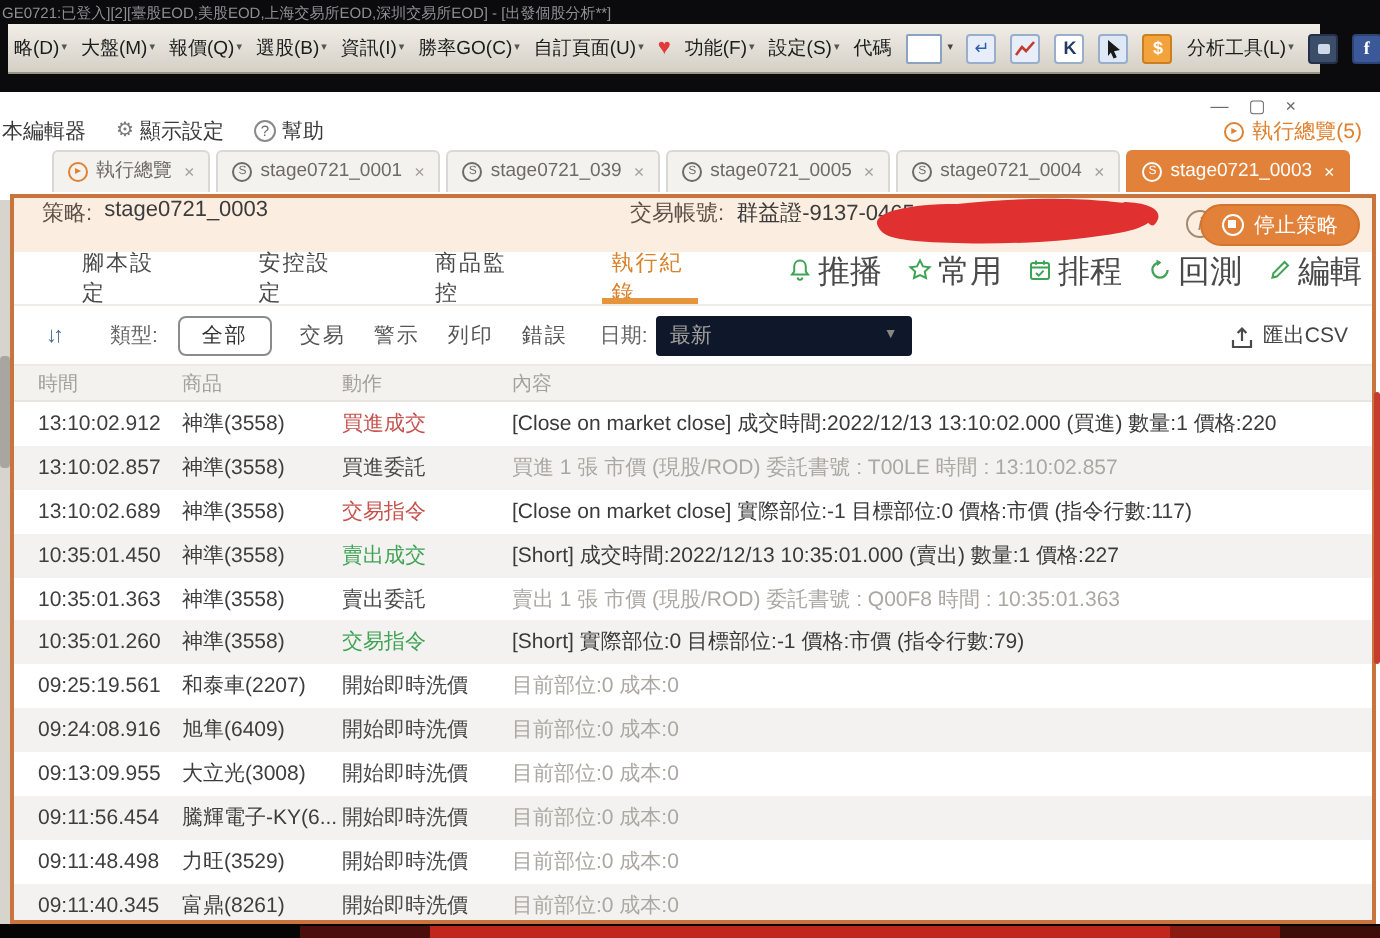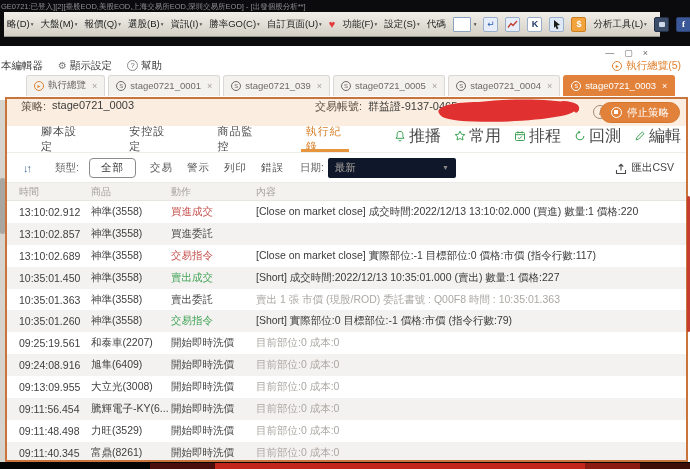--- a/index.html
+++ b/index.html
@@ -318,20 +318,21 @@
           <div class="trow">
             <span class="c-time">13:10:02.912</span>
             <span class="c-sym">神準(3558)</span>
             <span class="c-act buy">買進成交</span>
             <span class="c-content dark">[Close on market close] 成交時間:2022/12/13 13:10:02.000 (買進) 數量:1 價格:220</span>
           </div>
           <div class="trow">
             <span class="c-time">13:10:02.857</span>
             <span class="c-sym">神準(3558)</span>
             <span class="c-act plain">買進委託</span>
+            <span class="c-content gray">買進 1 張 市價 (現股/ROD) 委託書號 : T00LE 時間 : 13:10:02.857</span>
           </div>
           <div class="trow">
             <span class="c-time">13:10:02.689</span>
             <span class="c-sym">神準(3558)</span>
             <span class="c-act buy">交易指令</span>
             <span class="c-content dark">[Close on market close] 實際部位:-1 目標部位:0 價格:市價  (指令行數:117)</span>
           </div>
           <div class="trow">
             <span class="c-time">10:35:01.450</span>
             <span class="c-sym">神準(3558)</span>

